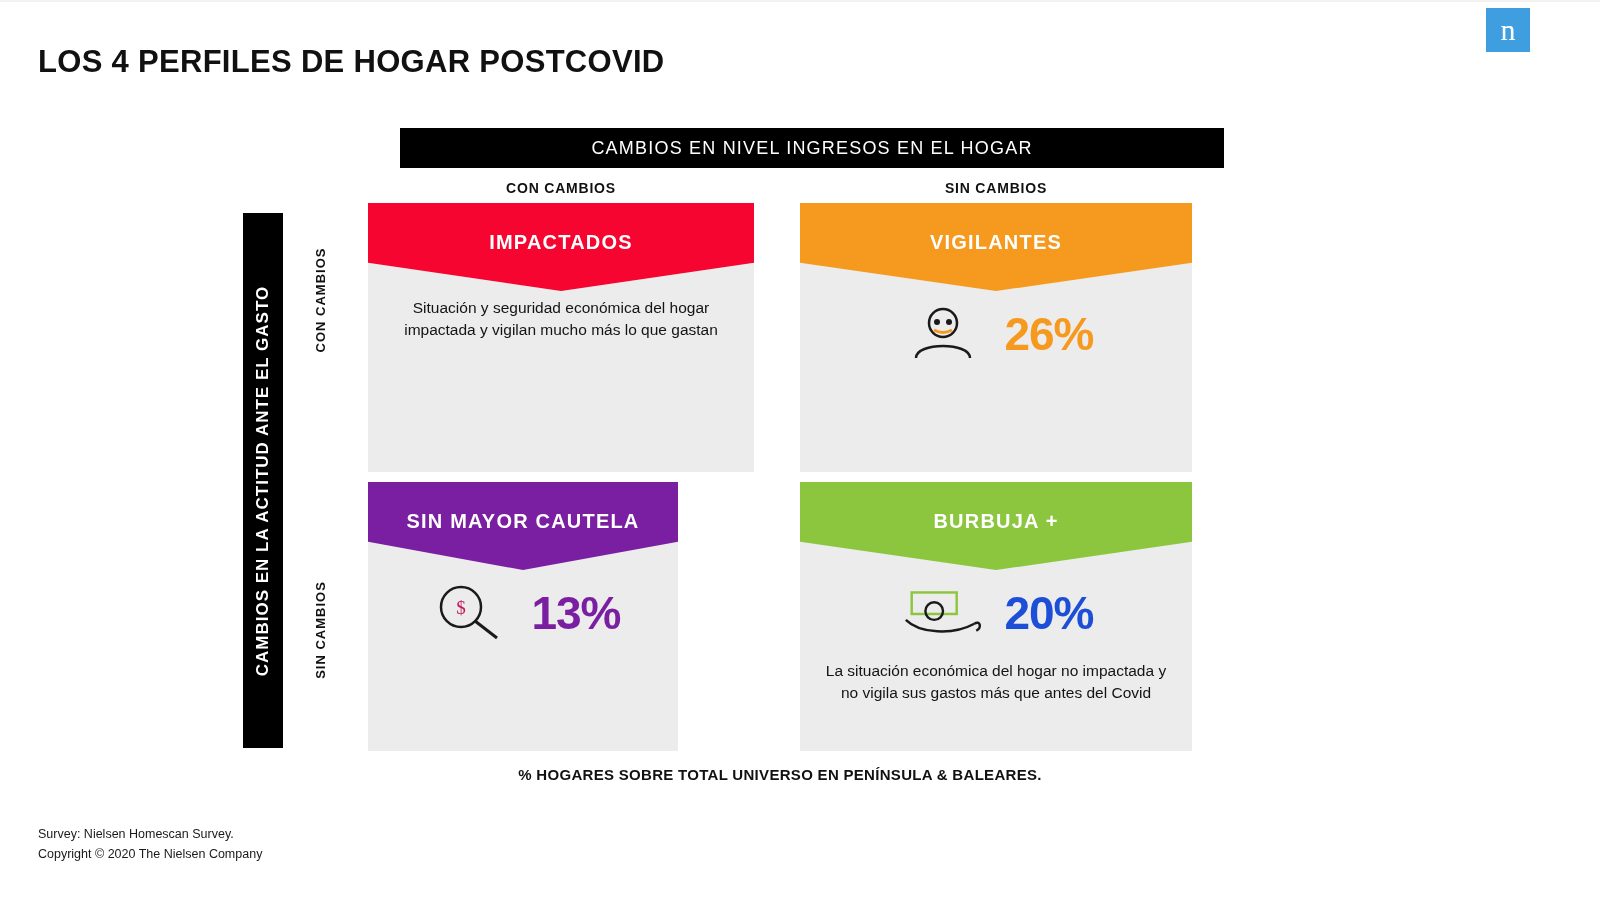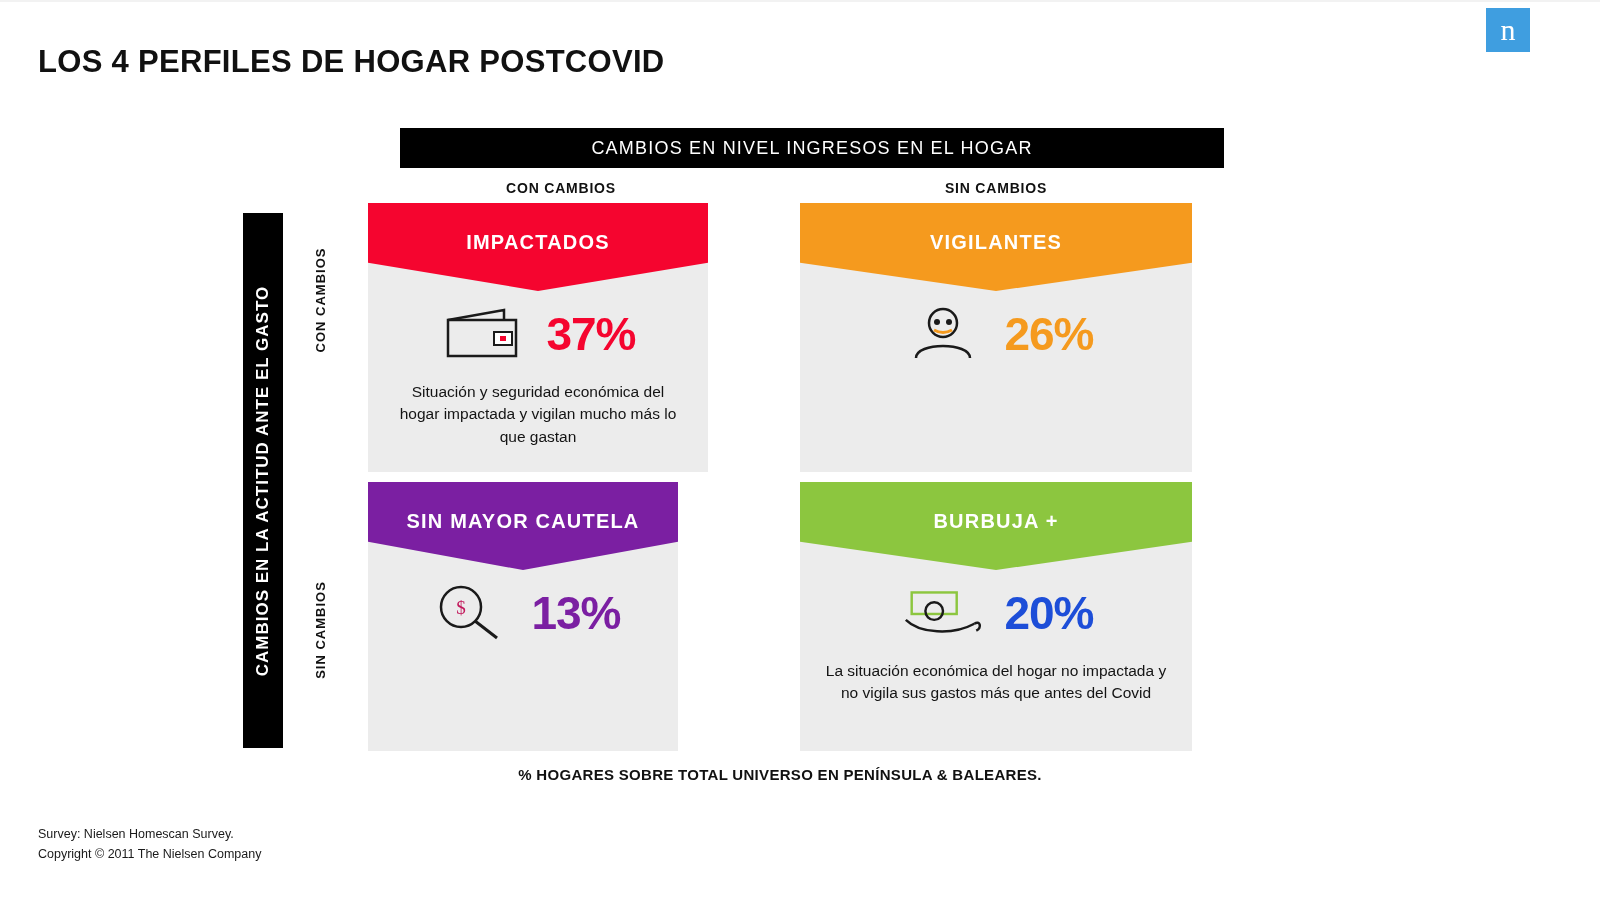--- a/index.html
+++ b/index.html
@@ -114,21 +114,21 @@
     color: #111111;
   }
   .row-label.r1 { top: 225px; }
   .row-label.r2 { top: 555px; }
 
   
   .card {
     position: absolute;
     background: #ececec;
   }
-  .card.c1 { left: 368px; top: 203px; width: 340px; height: 269px; }
+  .card.c1 { left: 368px; top: 203px; width: 386px; height: 269px; }
   .card.c2 { left: 800px; top: 203px; width: 392px; height: 269px; }
   .card.c3 { left: 368px; top: 482px; width: 310px; height: 269px; }
   .card.c4 { left: 800px; top: 482px; width: 392px; height: 269px; }
 
   .card-head {
     position: relative;
     height: 88px;
     color: #ffffff;
     font-size: 20px;
     font-weight: bold;
@@ -220,31 +220,20 @@
 <div class="row-label r1">
   <span>CON CAMBIOS</span>
 </div>
 <div class="row-label r2">
   <span>SIN CAMBIOS</span>
 </div>
 
 <div class="card c1">
   <div class="card-head" style="background:#f5052f">IMPACTADOS</div>
   <div class="card-body">
-    <div class="stat-row">
-      <div class="stat-icon">
-        <svg width="86" height="56" viewBox="0 0 86 56">
-          <path d="M6 14 L62 4 L62 14" fill="none" stroke="#1a1a1a" stroke-width="2.5"></path>
-          <rect x="6" y="14" width="68" height="36" fill="none" stroke="#1a1a1a" stroke-width="2.5"></rect>
-          <rect x="52" y="26" width="18" height="13" fill="#ffffff" stroke="#1a1a1a" stroke-width="2"></rect>
-          <rect x="58" y="30" width="6" height="5" fill="#f5052f"></rect>
-        </svg>
-      </div>
-      <div class="stat-pct" style="color:#f5052f">37%</div>
-    </div>
     <div class="card-desc">Situación y seguridad económica del hogar impactada y vigilan mucho más lo que gastan</div>
   </div>
 </div>
 
 <div class="card c2">
   <div class="card-head" style="background:#f59a1e">VIGILANTES</div>
   <div class="card-body">
     <div class="stat-row">
       <div class="stat-icon">
         <svg width="86" height="56" viewBox="0 0 86 56">
@@ -291,14 +280,14 @@
       <div class="stat-pct" style="color:#1d4ed8">20%</div>
     </div>
     <div class="card-desc">La situación económica del hogar no impactada y no vigila sus gastos más que antes del Covid</div>
   </div>
 </div>
 
 <div class="footnote">% HOGARES SOBRE TOTAL UNIVERSO EN PENÍNSULA &amp; BALEARES.</div>
 
 <div class="source">
   <div>Survey: Nielsen Homescan Survey.</div>
-  <div>Copyright © 2011 The Nielsen Company</div>
+  <div>Copyright © 2020 The Nielsen Company</div>
 </div>
 
 </body></html>

